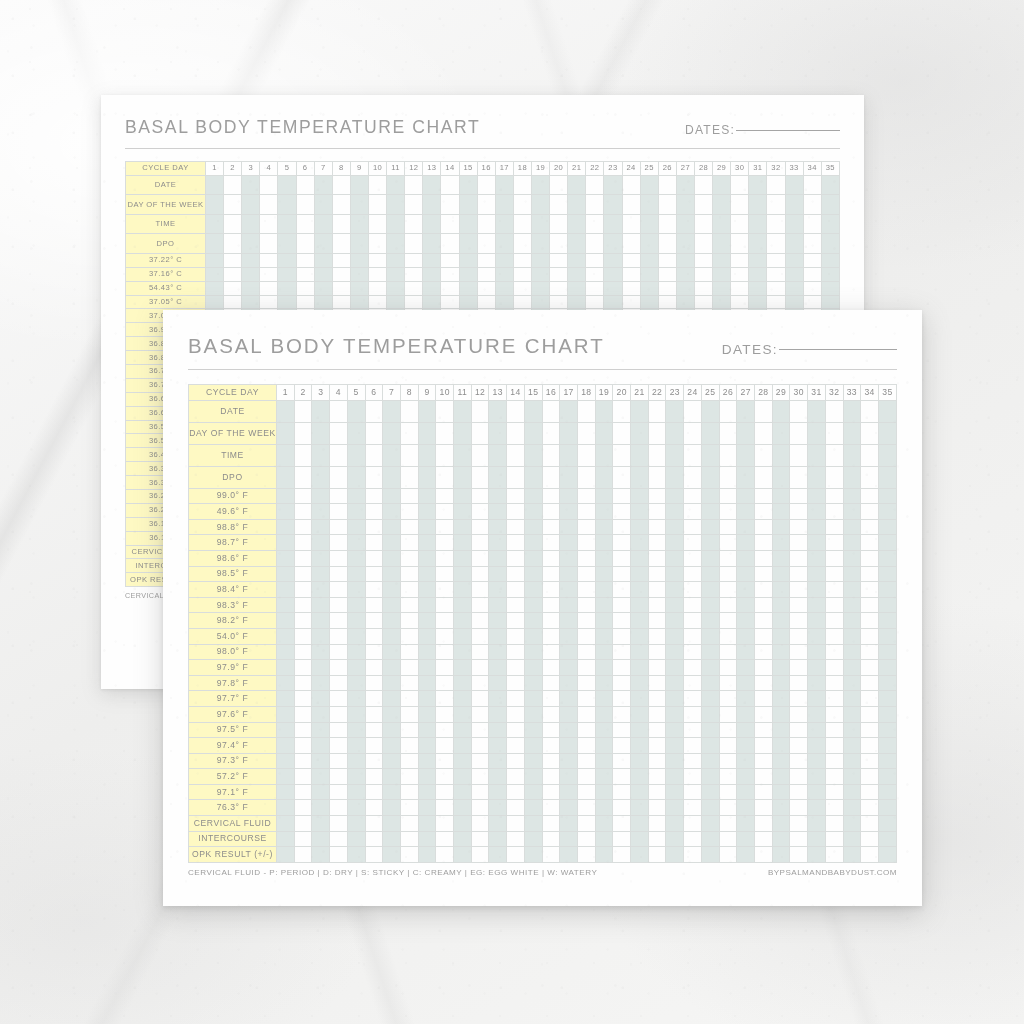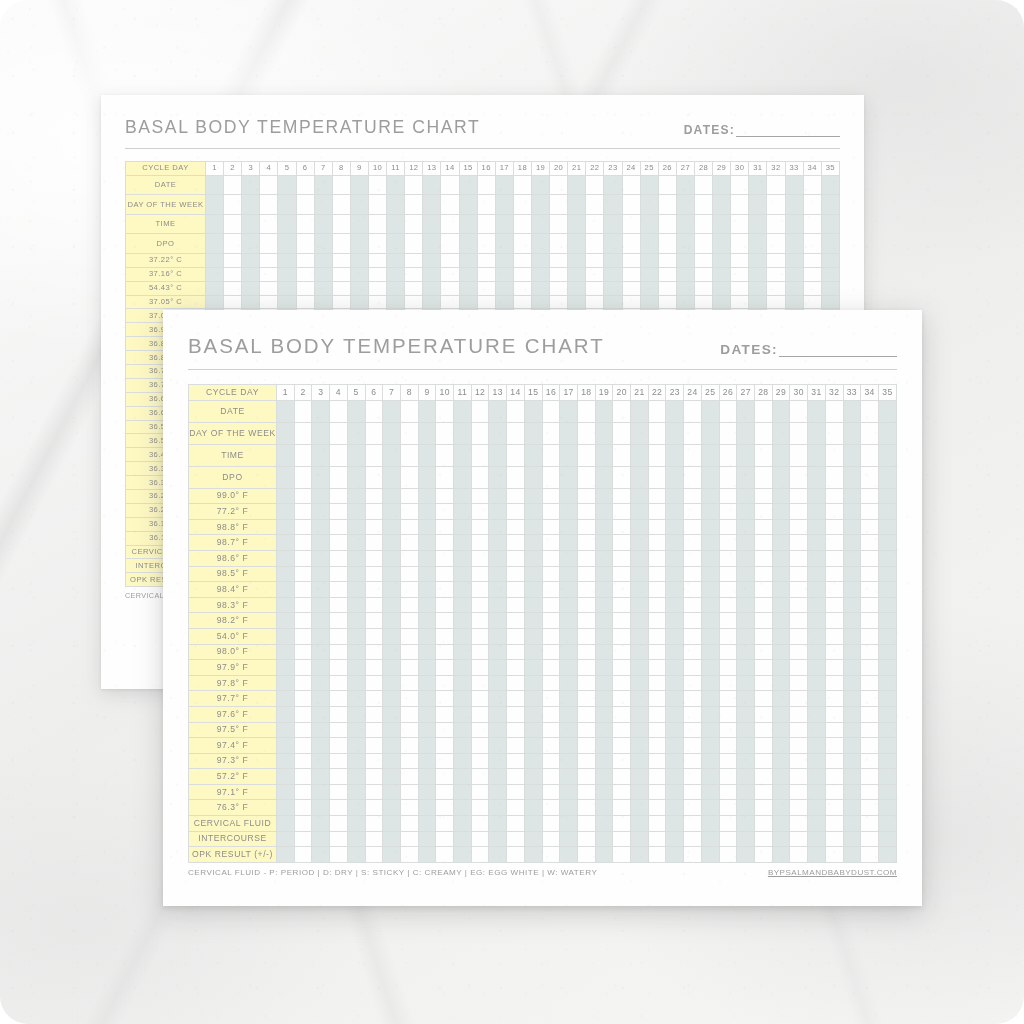--- a/index.html
+++ b/index.html
@@ -27,21 +27,20 @@
         rgba(255,255,255,0) 0%,  rgba(255,255,255,0) 17%,
         rgba(196,196,196,0.30) 18.4%, rgba(255,255,255,0) 19.8%,
         rgba(255,255,255,0) 40%, rgba(203,203,203,0.22) 41.2%,
         rgba(255,255,255,0) 42.4%, rgba(255,255,255,0) 100%),
       linear-gradient(72deg,
         rgba(255,255,255,0) 0%, rgba(255,255,255,0) 28%,
         rgba(200,200,200,0.20) 29.2%, rgba(255,255,255,0) 30.6%,
         rgba(255,255,255,0) 63%, rgba(205,205,205,0.16) 64%,
         rgba(255,255,255,0) 65.2%, rgba(255,255,255,0) 100%),
       linear-gradient(150deg, #fbfbfb 0%, #eeeeed 48%, #f6f6f5 100%);
-    border-radius: 28px;
   }
   
   #scene::after {
     content: "";
     position: absolute;
     inset: 0;
     pointer-events: none;
     opacity: 0.5;
     background-image:
       radial-gradient(circle at 21% 33%, rgba(190,190,190,0.18) 0 1.2px, transparent 1.6px),
@@ -82,26 +81,25 @@
     font-size: 20.5px;
     letter-spacing: 1.9px;
     color: #9d9d9d;
     font-weight: 400;
     white-space: nowrap;
   }
   #sheet-back .doc-title { font-size: 17.6px; letter-spacing: 1.55px; }
 
   .dates-wrap {
     display: flex;
-    align-items: flex-end;
+    align-items: center;
     font-size: 13.6px;
     letter-spacing: 1.35px;
     color: #9d9d9d;
     padding-bottom: 1px;
-    font-weight: bold;
   }
   #sheet-back .dates-wrap { font-size: 12.1px; letter-spacing: 1.2px; }
   .dates-rule {
     display: inline-block;
     width: 118px;
     border-bottom: 1.3px solid #a5a5a5;
     margin-left: 1px;
   }
   #sheet-back .dates-rule { width: 104px; }
 
@@ -153,21 +151,21 @@
     display: flex;
     justify-content: space-between;
     align-items: center;
     margin-top: 5px;
     font-size: 8.1px;
     letter-spacing: 0.5px;
     color: #9d9d9d;
     white-space: nowrap;
   }
   #sheet-back .foot { font-size: 7.2px; letter-spacing: 0.4px; margin-top: 4px; }
-  .foot-right { letter-spacing: 0.45px; text-decoration: underline; }
+  .foot-right { letter-spacing: 0.45px; }
 </style>
 </head>
 <body>
 
 <div id="scene">
 
   <div class="sheet" id="sheet-back">
     <div class="sheet-inner">
       <div class="hdr">
         <div class="doc-title">BASAL BODY TEMPERATURE CHART</div>
@@ -1524,21 +1522,21 @@
               <td></td>
               <td class="shade"></td>
               <td></td>
               <td class="shade"></td>
               <td></td>
               <td class="shade"></td>
               <td></td>
               <td class="shade"></td>
             </tr>
             <tr>
-              <td class="lbl">77.2° F</td>
+              <td class="lbl">49.6° F</td>
               <td class="shade"></td>
               <td></td>
               <td class="shade"></td>
               <td></td>
               <td class="shade"></td>
               <td></td>
               <td class="shade"></td>
               <td></td>
               <td class="shade"></td>
               <td></td>

